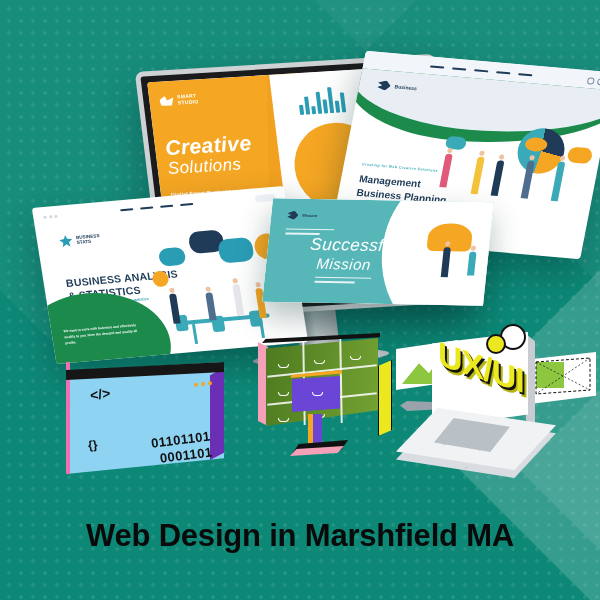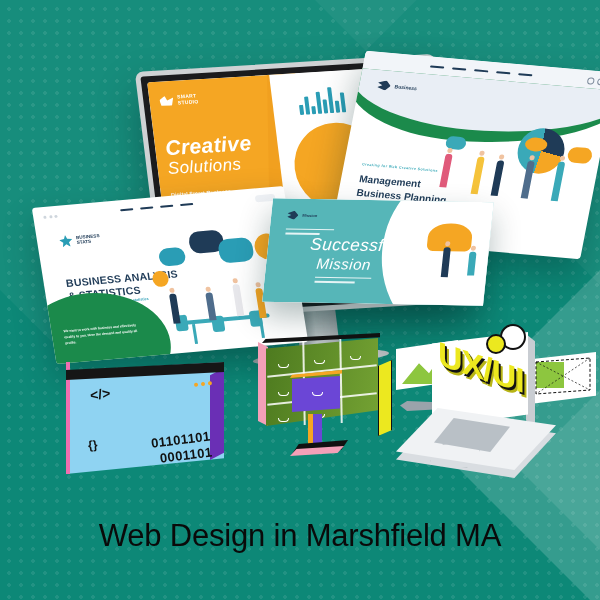--- a/index.html
+++ b/index.html
@@ -203,21 +203,21 @@
   .lp-ruler{position:absolute;left:-4px;top:38px;width:14px;height:76px;background:#ece81f;
     clip-path:polygon(0 8%,100% 0,100% 92%,0 100%);border:1.5px solid #111;box-sizing:border-box;}
   .lp-pen{position:absolute;left:18px;top:78px;width:44px;height:12px;background:#9aa3ab;
     clip-path:polygon(0 46%,16% 8%,100% 20%,100% 74%,16% 92%);}
   .lp-gear{position:absolute;border-radius:50%;}
   .lp-g1{left:118px;top:2px;width:22px;height:22px;background:#fff;border:2.5px solid #111;}
   .lp-g2{left:104px;top:12px;width:16px;height:16px;background:#ece81f;border:2.5px solid #111;}
 
   
   #title{left:0;right:0;top:518px;text-align:center;color:#0a0a0a;font-size:31px;
-    font-weight:400;letter-spacing:-.2px;}
+    font-weight:700;letter-spacing:-.2px;}
 </style>
 </head>
 <body>
 
 <div id="stage">
 
   <div class="bg-base abs"></div>
 
   <div class="band band3"></div>
   <div class="band band4"></div>

